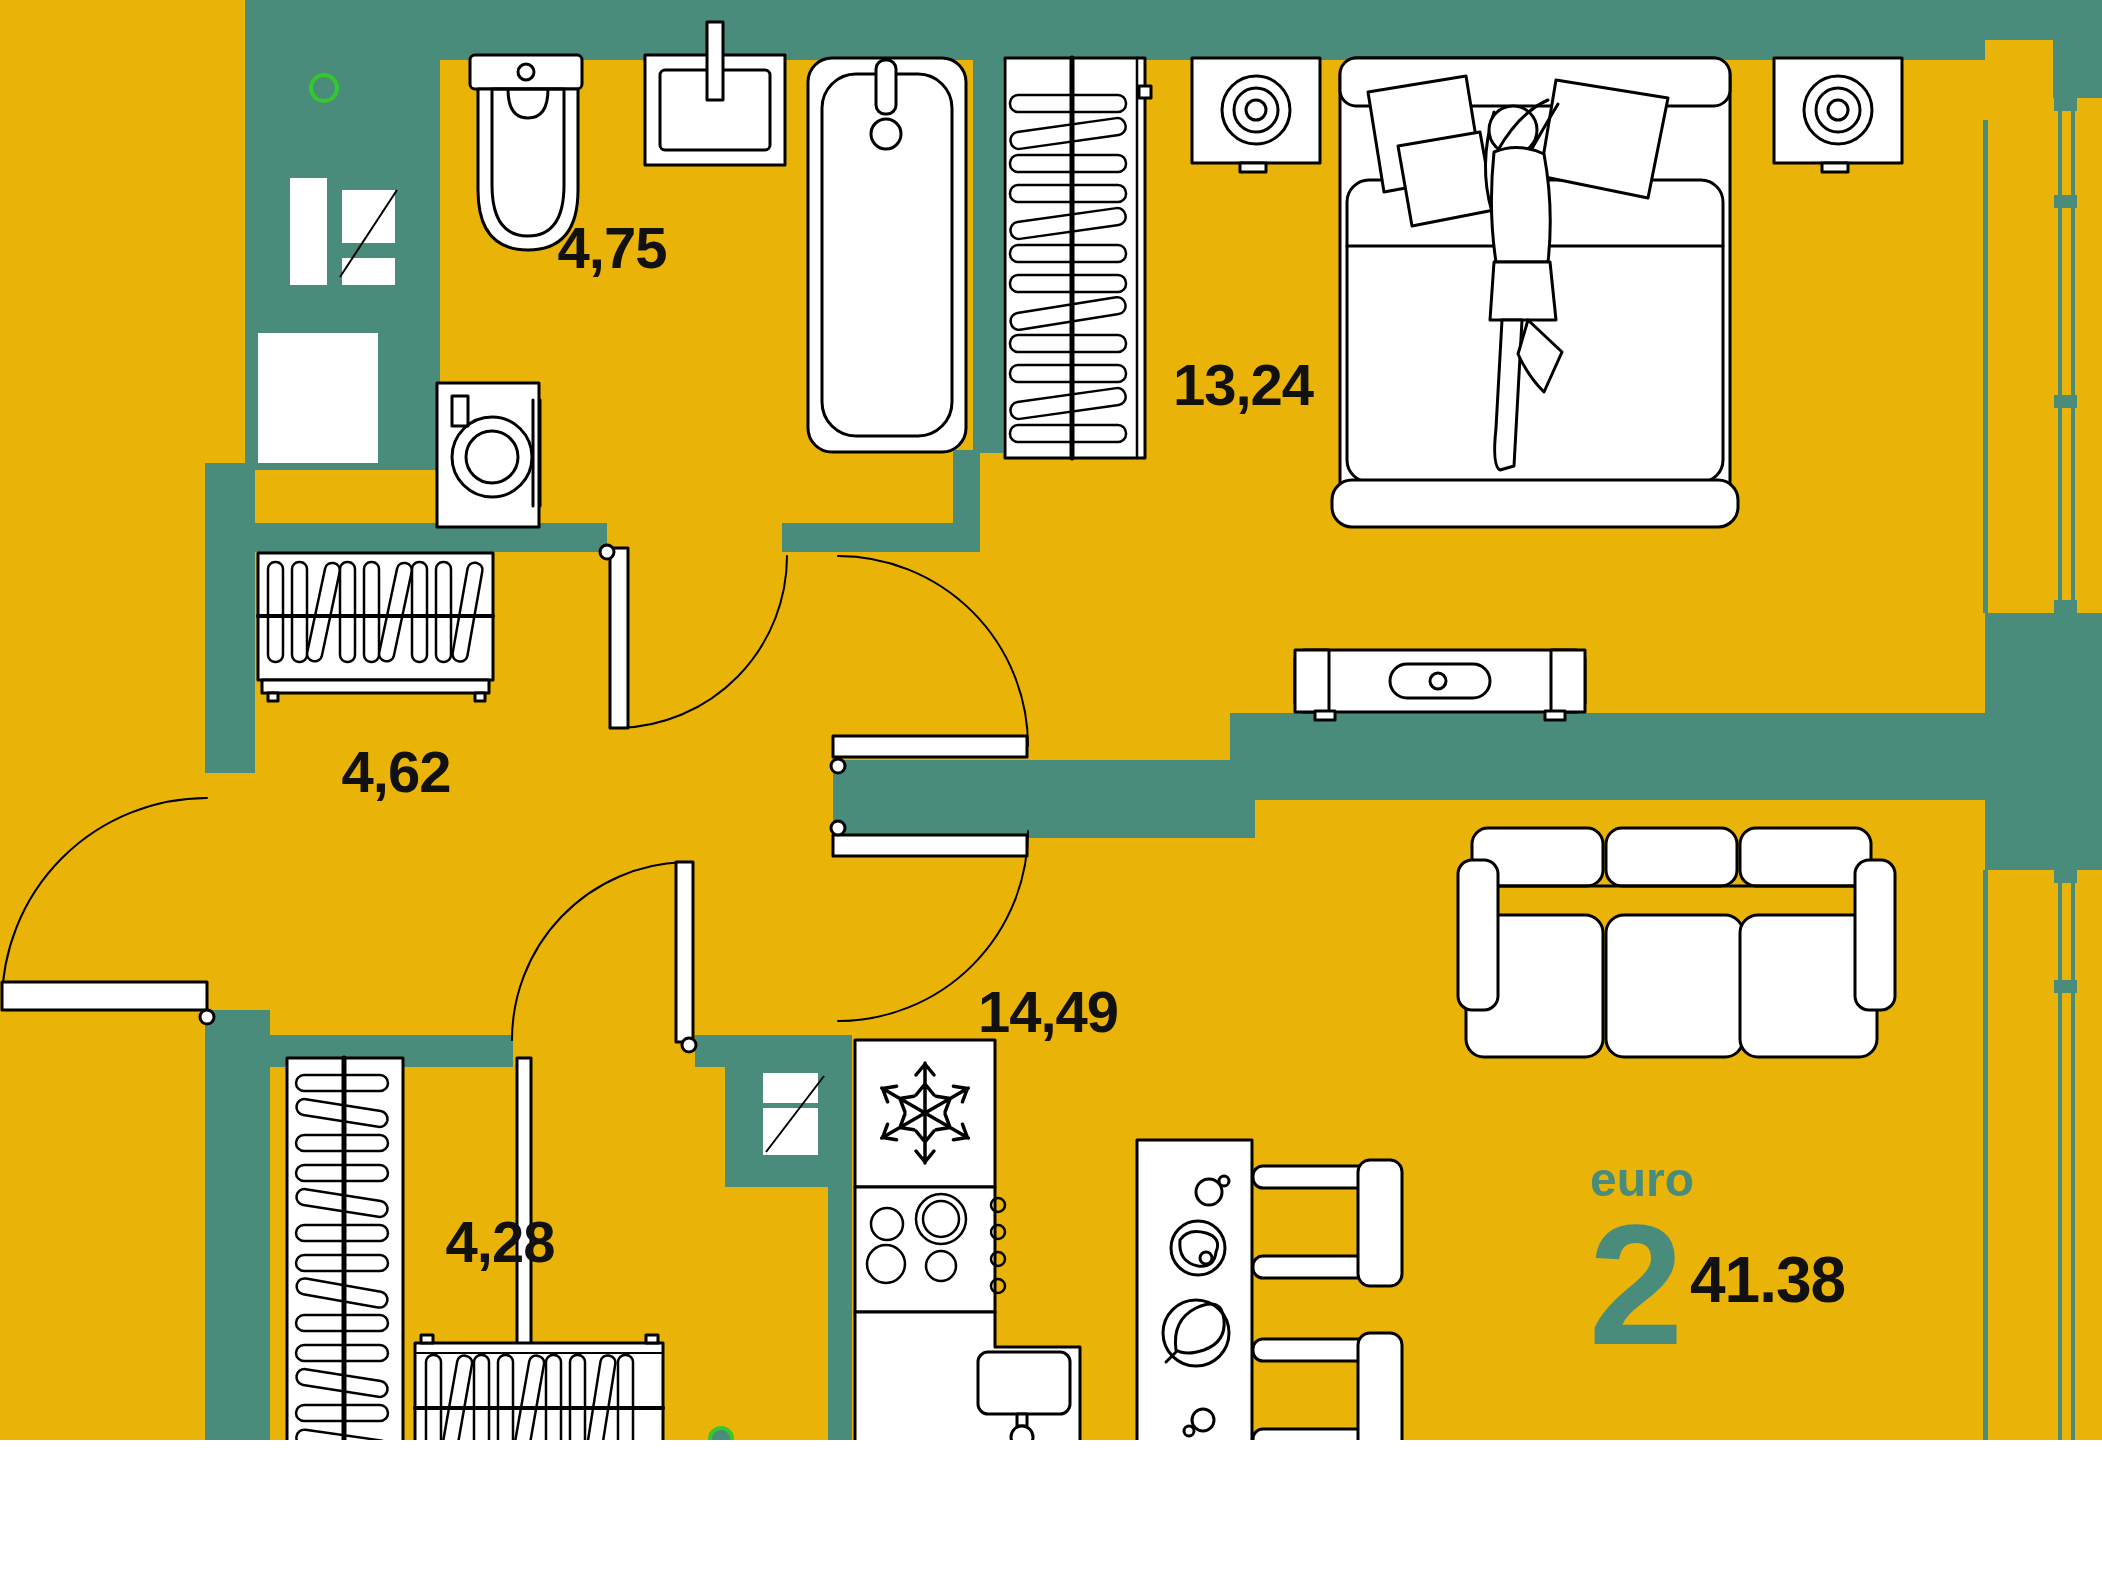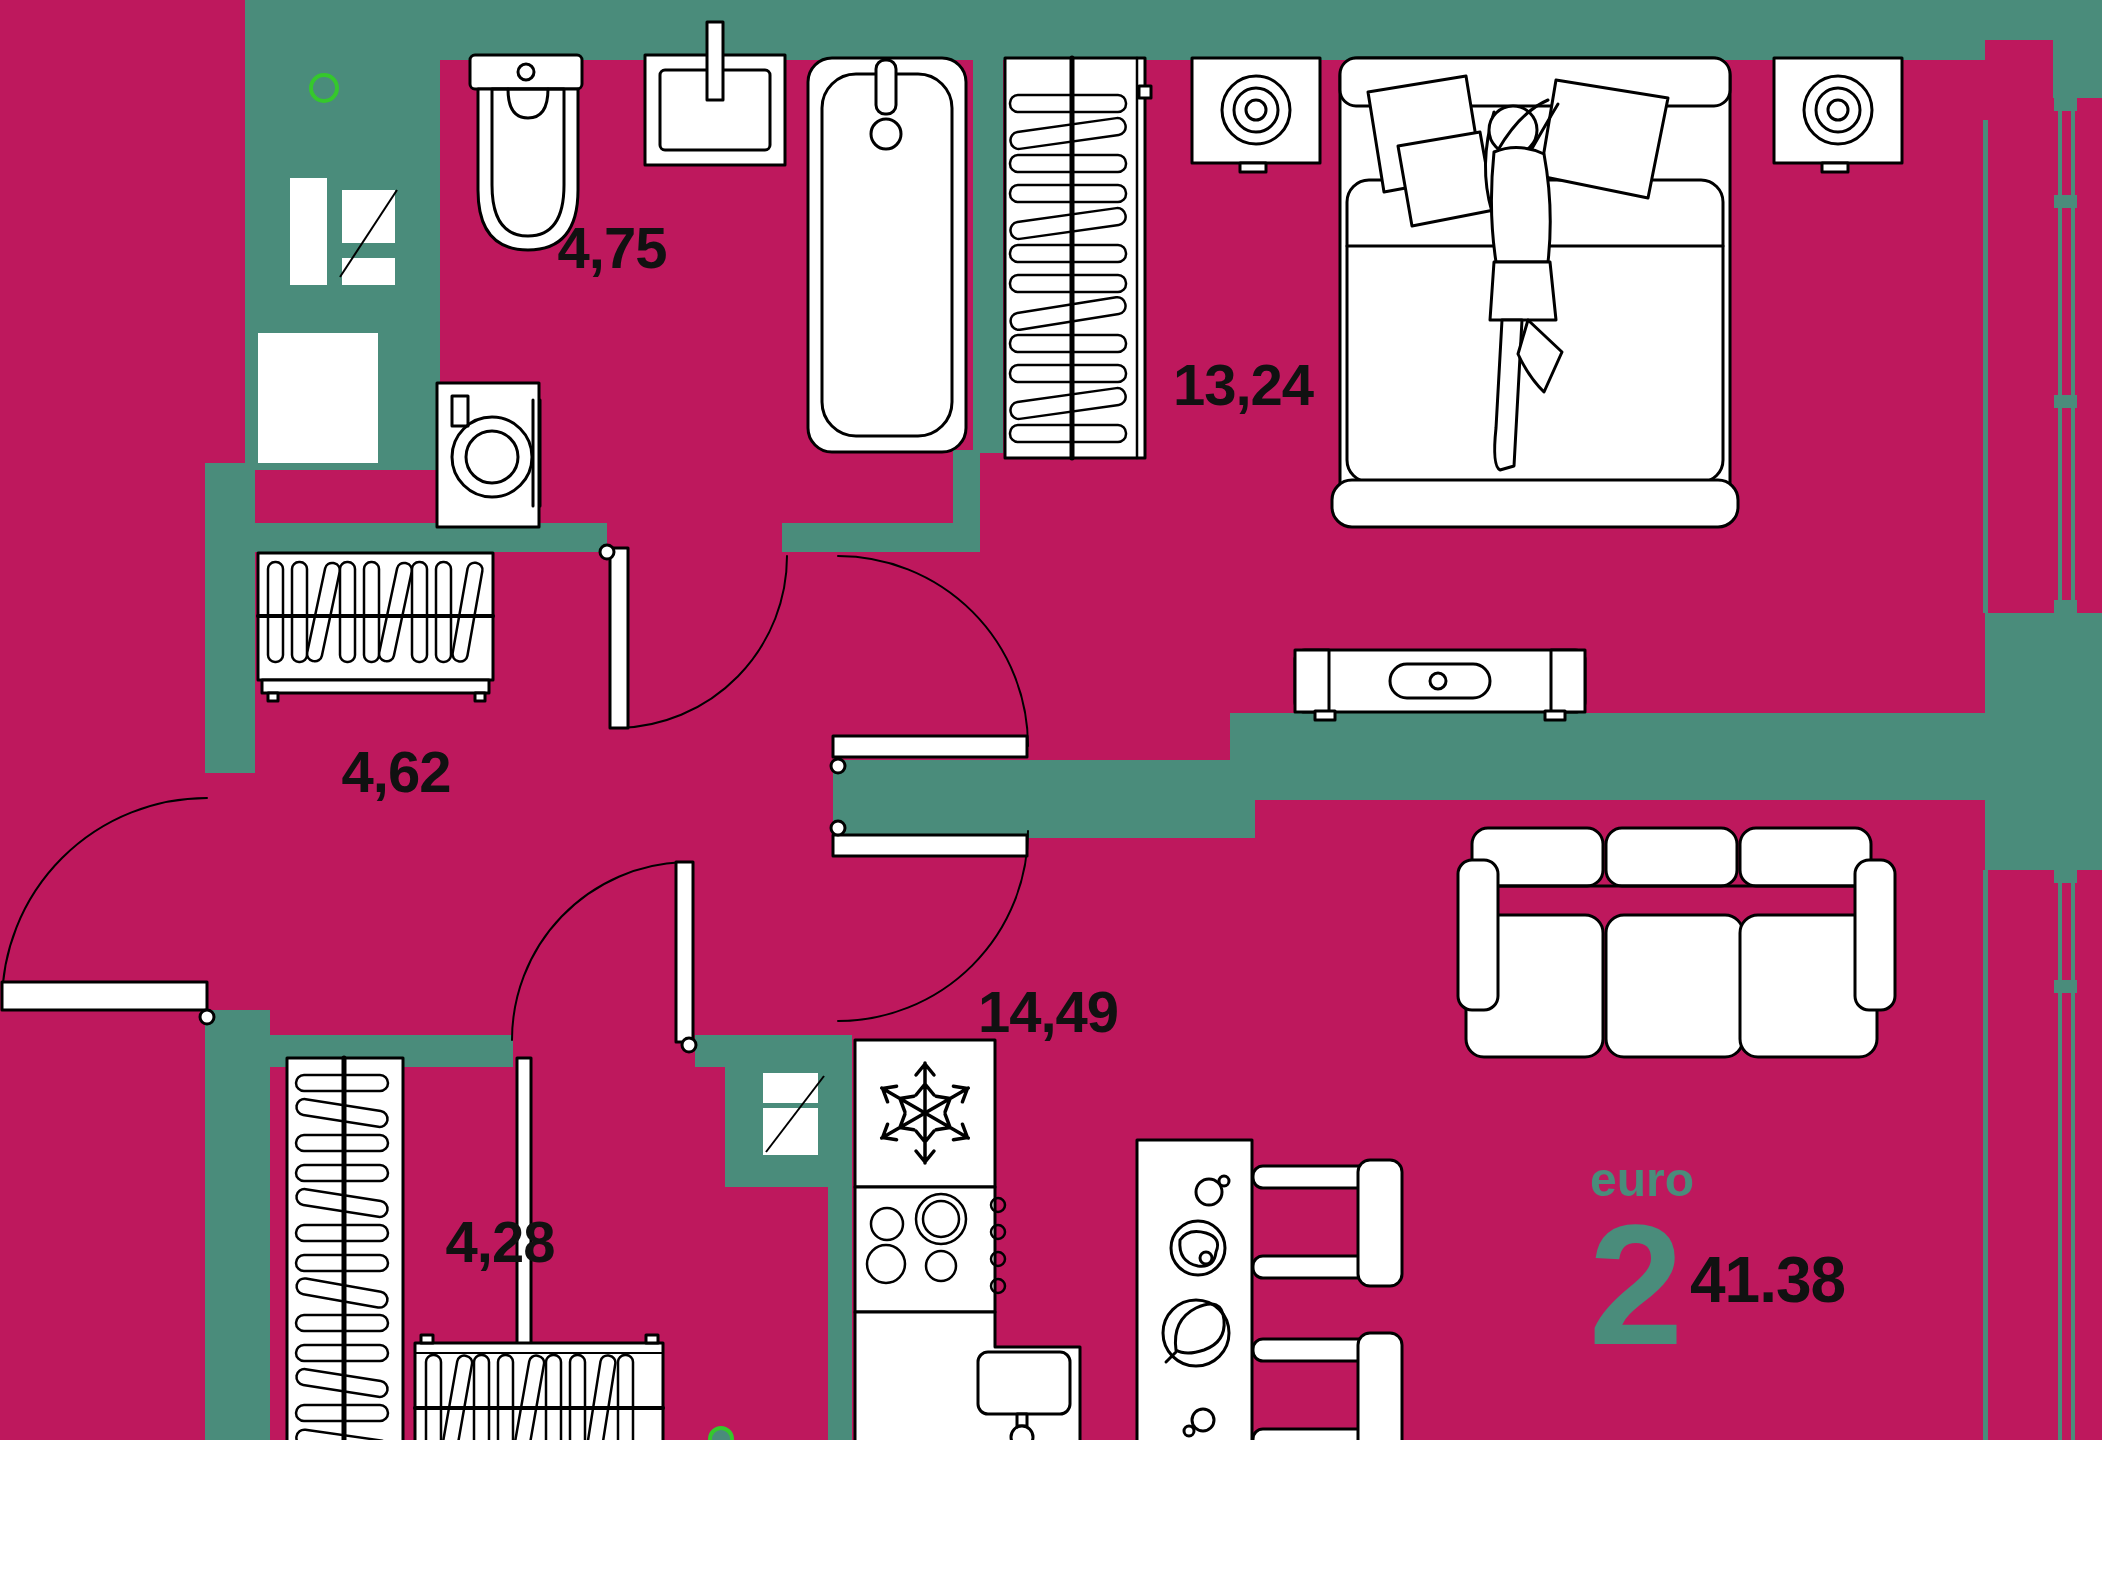--- a/index.html
+++ b/index.html
@@ -1,16 +1,16 @@
 <!DOCTYPE html>
 <html><head>
 <meta charset="utf-8">
 <style>
   html,body{margin:0;padding:0;background:#fff;}
-  .plan-wrap{position:relative;width:2102px;height:1440px;background:#be185d;overflow:hidden;}
+  .plan-wrap{position:relative;width:2102px;height:1440px;background:#eab308;overflow:hidden;}
   svg{display:block;font-family:"Liberation Sans",sans-serif;}
   .room-label{font-weight:bold;font-size:58px;letter-spacing:-1px;}
   .euro-label{font-weight:bold;font-size:48px;}
   .big-num{font-weight:bold;font-size:170px;letter-spacing:-4px;}
   .area-total{font-weight:bold;font-size:64px;letter-spacing:-1px;}
 </style>
 </head>
 <body>
 
 <div class="plan-wrap">

